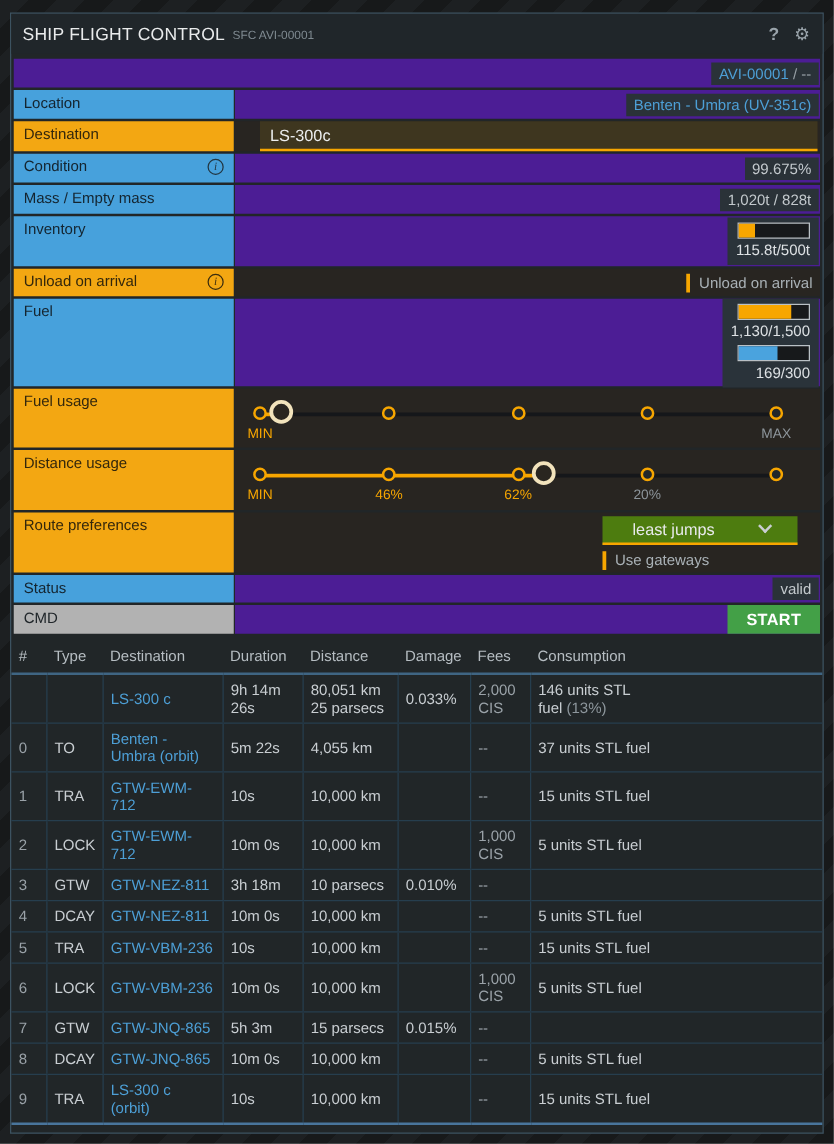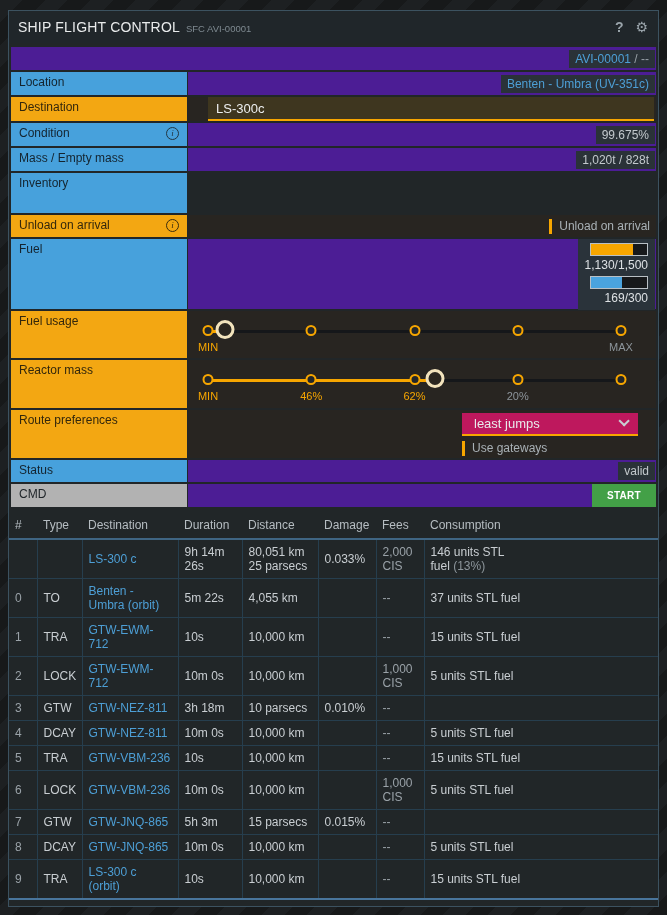--- a/index.html
+++ b/index.html
@@ -75,29 +75,29 @@
   .handle {
     position: absolute; top: -4px; width: 19px; height: 19px; border: 3px solid #f2e3bc;
     border-radius: 50%; background: #2a2620; transform: translateX(-50%); cursor: pointer; z-index: 2;
   }
   .slabels { position: absolute; left: 20px; right: 35px; top: 30px; height: 13px; font-size: 11px; }
   .slabel { position: absolute; transform: translateX(-50%); color: #8d959b; white-space: nowrap; }
   .slabel.active { color: #f7a600; }
   
   .routecol { display: flex; flex-direction: column; align-items: flex-start; margin-right: 18px; }
   .select {
-    width: 176px; height: 23px; background: #be185d; border-bottom: 2px solid #f7a600;
-    color: #e8eaeb; font-size: 13px; display: flex; align-items: center; padding: 0 12px; cursor: pointer;
+    width: 156px; height: 23px; background: #4d7c0f; border-bottom: 2px solid #f7a600;
+    color: #e8eaeb; font-size: 13px; display: flex; align-items: center; padding: 0 24px; cursor: pointer;
   }
   .select .seltext { flex: 1; }
   .chev { width: 8px; height: 8px; border-right: 2px solid #c9ced2; border-bottom: 2px solid #c9ced2; transform: rotate(45deg) translateY(-3px); }
   .routecol .toggle { margin: 5px 0 0 0; }
   
   .start-btn {
-    background: #43a047; color: #fff; border: none; font-weight: bold; font-size: 10px;
+    background: #43a047; color: #fff; border: none; font-weight: bold; font-size: 13px;
     height: 100%; padding: 0 15px; cursor: pointer; font-family: "Liberation Sans", sans-serif; letter-spacing: .3px;
   }
   
   table { width: 100%; border-collapse: collapse; font-size: 12px; margin-top: 6px; table-layout: fixed; }
   th { text-align: left; color: #b6bdc2; font-weight: normal; padding: 5px 6px 6px 6px; border-bottom: 2px solid #3f6583; }
   td { padding: 5px 6px; color: #c9ced2; border-bottom: 1px solid #263e4e; vertical-align: middle; white-space: pre-line; }
   tbody td:not(:first-child) { border-left: 1px solid #263e4e; }
   tbody tr:last-child td { border-bottom: 2px solid #49759c; }
   td .note { color: #8d969c; }
   .c-num { color: #9aa2a8; }
@@ -158,20 +158,28 @@
         </div>
       <div class="val">
         <span class="vbox">1,020t / 828t</span>
       </div>
     </div>
 
     <div class="row h-inv">
       <div class="lbl blue">
           <span>Inventory</span>
         </div>
+      <div class="val">
+        <span class="barbox">
+          <span class="meter">
+              <i class="orange" id="inv-fill" style="width: 23%;"></i>
+            </span>
+          <span class="num">115.8t/500t</span>
+        </span>
+      </div>
     </div>
 
     <div class="row h-unl">
       <div class="lbl orange">
           <span>Unload on arrival</span>
           <span class="info-i">i</span>
         </div>
       <div class="val tint">
         <span class="toggle">
           <span class="tbar"></span>
@@ -217,21 +225,21 @@
             <div class="slabels">
               <span class="slabel active" style="left: 0%;">MIN</span>
               <span class="slabel" style="left: 100%;">MAX</span>
             </div>
           </div>
       </div>
     </div>
 
     <div class="row h-ru">
       <div class="lbl orange">
-          <span>Reactor mass</span>
+          <span>Distance usage</span>
         </div>
       <div class="val tint">
         <div class="sliderwrap">
             <div class="slider">
               <div class="track"></div>
               <div class="fill" style="width:55%"></div>
               <div class="tick" style="left: 0%;"></div>
               <div class="tick" style="left: 25%;"></div>
               <div class="tick" style="left: 50%;"></div>
               <div class="tick" style="left: 75%;"></div>

